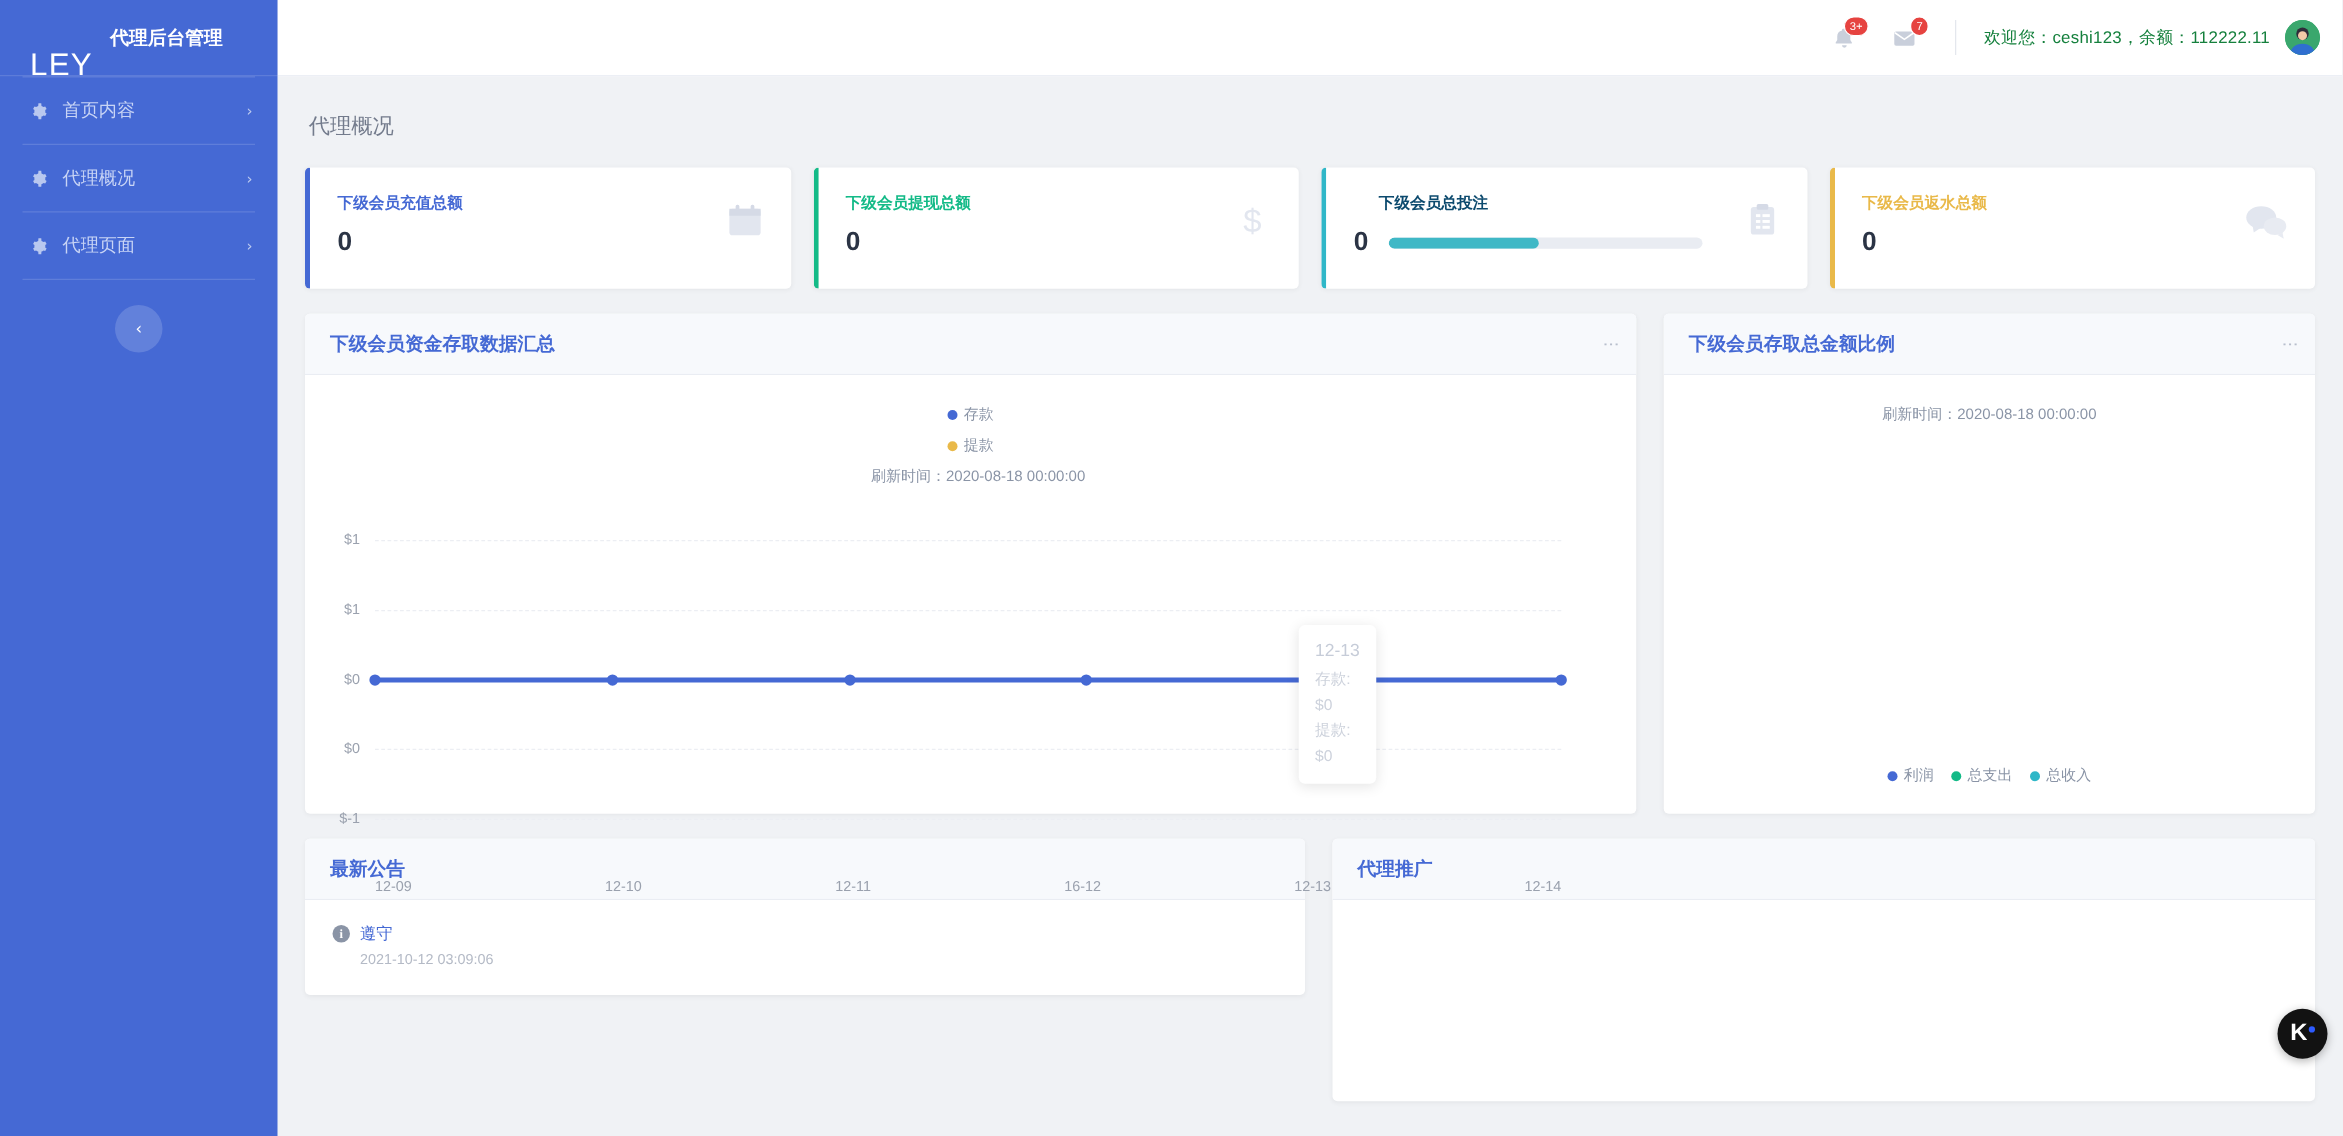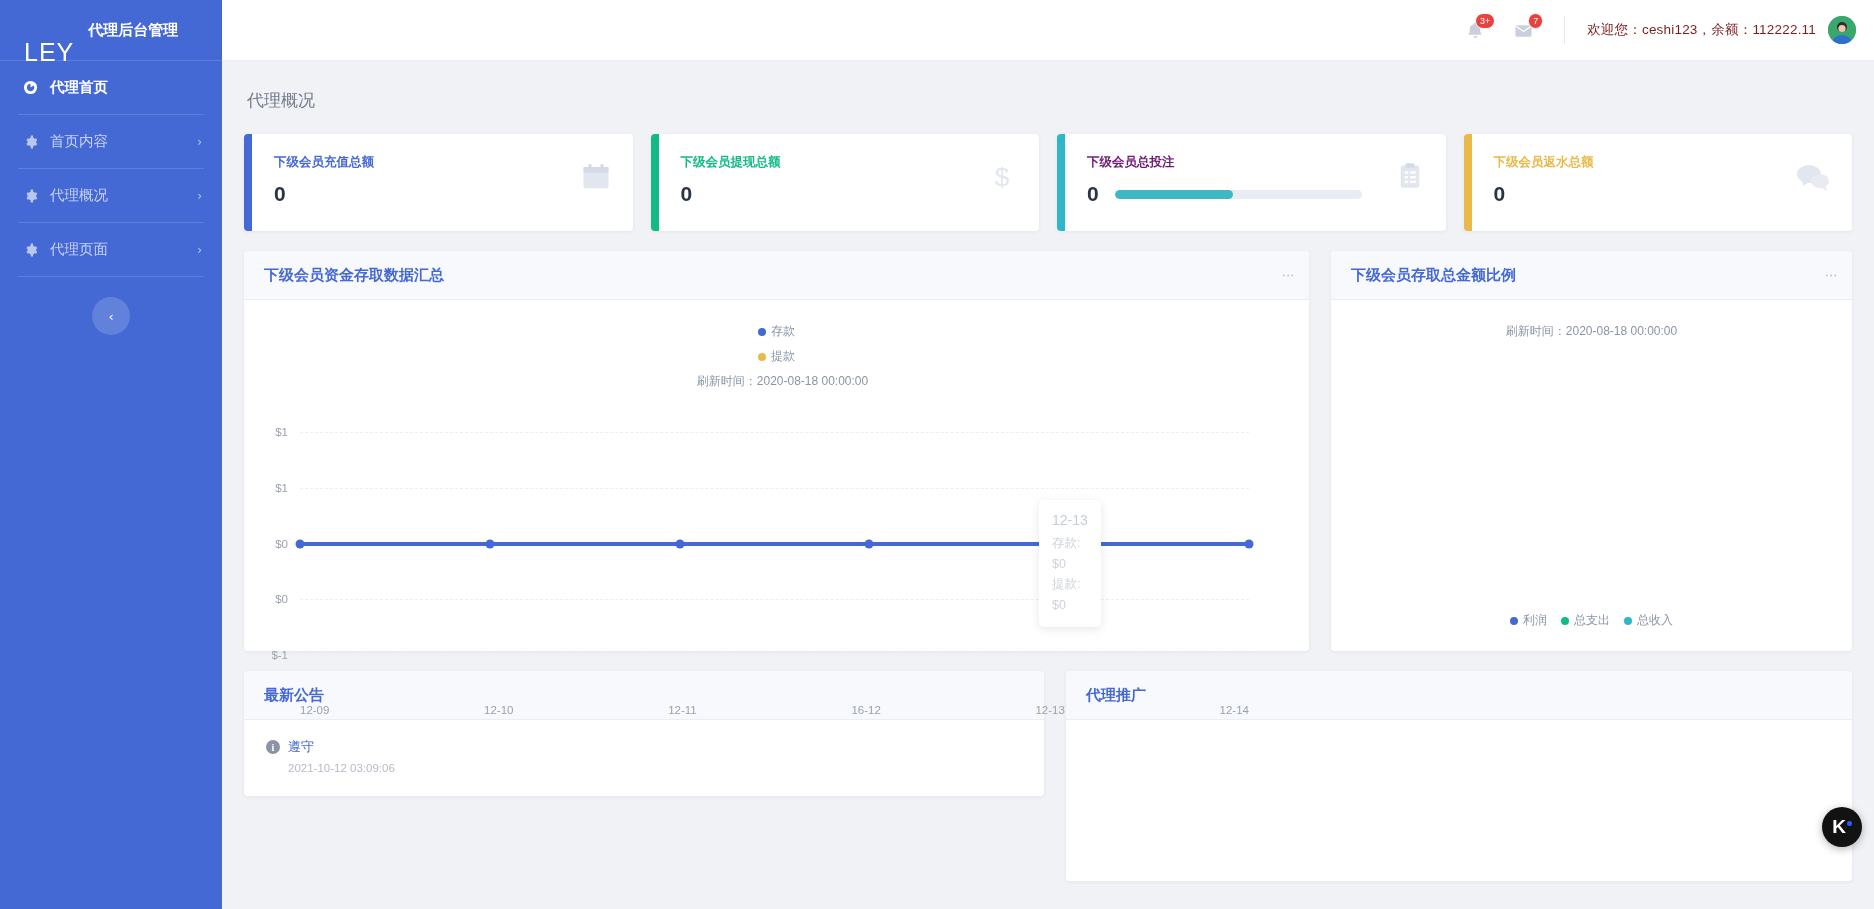--- a/index.html
+++ b/index.html
@@ -87,52 +87,52 @@
   .badge {
     position: absolute; top: 0px; right: -3px;
     background: #e64340; color: #fff;
     font-size: 9px; line-height: 1;
     padding: 2.5px 4px; border-radius: 8px;
     font-family: "Liberation Sans", sans-serif;
     min-width: 15px; text-align: center;
     border: 1px solid #fff;
   }
   .tb-divider { width: 1px; height: 28px; background: #e4e7ed; margin: 0 22px 0 24px; }
-  .welcome { font-size: 13.5px; color: #7f1d1d; margin-right: 12px; letter-spacing: .2px; }
+  .welcome { font-size: 13.5px; color: #15803d; margin-right: 12px; letter-spacing: .2px; }
   .avatar {
     width: 28px; height: 28px; border-radius: 50%;
     overflow: hidden; background: #2fab6b; cursor: pointer;
     display:flex; align-items:flex-end; justify-content:center;
   }
 
   .content { flex: 1; overflow: hidden; padding: 0 22px; }
   .page-title {
     font-size: 17px; color: #737b8c; font-weight: normal;
     padding: 28px 0 22px 3px;
   }
 
   
   .cards { display: flex; gap: 18px; }
   .card {
     flex: 1; height: 97px; background: #ffffff;
     border-radius: 4px;
     box-shadow: 0 1px 4px rgba(0,0,0,.055);
-    border-left: 8px solid #8b5cf6;
+    border-left: 4px solid #8b5cf6;
     padding: 20px 22px 0 22px;
     position: relative;
     overflow: hidden;
   }
   .card.c-blue  { border-left-color: #4569d4; }
   .card.c-green { border-left-color: #13ba87; }
   .card.c-teal  { border-left-color: #2fb7c8; }
   .card.c-amber { border-left-color: #e9b949; }
   .card-label { font-size: 12.5px; font-weight: bold; margin-bottom: 11px; }
   .c-blue  .card-label { color:#4569d4; }
   .c-green .card-label { color:#13ba87; }
-  .c-teal  .card-label { color:#701a75; }
+  .c-teal  .card-label { color:#0c4a6e;margin-left:20px; }
   .c-amber .card-label { color:#e9b949; }
   .card-bottom { display: flex; align-items: center; }
   .card-value { font-size: 21px; font-weight: bold; color: #2b3445; }
   .card-ico {
     position: absolute; right: 22px; top: 28px;
     color: #e2e6ef;
   }
   .card-ico svg { display:block; }
   .progress {
     flex: 1; height: 9px; border-radius: 5px; background: #e9ecf2;
@@ -255,29 +255,20 @@
 
 <div class="app">
 
   <aside class="sidebar">
     <div class="brand">
       <span class="brand-mark">LEY</span>
       <span class="brand-title">代理后台管理</span>
     </div>
 
     <nav class="nav">
-      <div class="nav-item active">
-        <span class="ico">
-          <svg width="15" height="15" viewBox="0 0 16 16">
-              <circle cx="8" cy="8" r="7" fill="#ffffff"></circle>
-              <path d="M8 8l3.4-2.2A4 4 0 1 1 8 4z" fill="#4569d4"></path>
-            </svg>
-        </span>
-        <span>代理首页</span>
-      </div>
       <div class="nav-sep"></div>
 
       <div class="nav-item">
         <span class="ico">
           <svg width="14" height="14" viewBox="0 0 16 16" fill="#b9c8ef">
               <path d="M8 5.2A2.8 2.8 0 1 0 8 10.8 2.8 2.8 0 0 0 8 5.2zm0 4.3a1.5 1.5 0 1 1 0-3 1.5 1.5 0 0 1 0 3z"></path>
               <path d="M14 8c0-.4 0-.8-.1-1.1l1.3-.9-1.3-2.3-1.5.5a5.6 5.6 0 0 0-1.9-1.1L10.3.6H7.7l-.2 2.5A5.6 5.6 0 0 0 5.6 4.2l-1.5-.5L2.8 6l1.3.9A6 6 0 0 0 4 8c0 .4 0 .8.1 1.1L2.8 10l1.3 2.3 1.5-.5c.6.5 1.2.9 1.9 1.1l.2 2.5h2.6l.2-2.5c.7-.2 1.3-.6 1.9-1.1l1.5.5L15.2 10l-1.3-.9c.1-.3.1-.7.1-1.1z"></path>
             </svg>
         </span>
         <span>首页内容</span>

